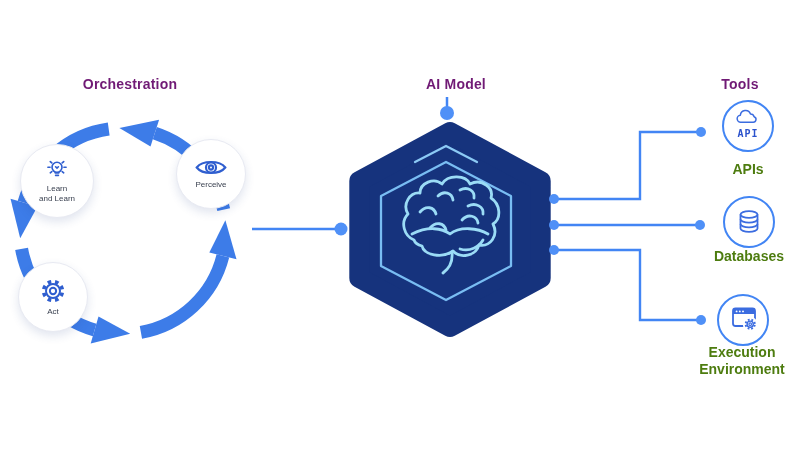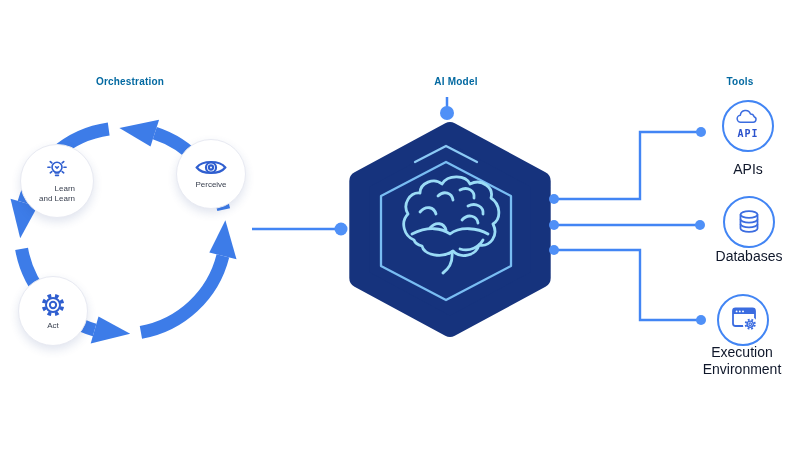--- a/index.html
+++ b/index.html
@@ -1,25 +1,25 @@
 <!DOCTYPE html>
 <html><head>
 <meta charset="utf-8">
 <style>
   html,body{margin:0;padding:0;}
   body{font-family:"Liberation Sans", sans-serif; background:#ffffff;}
   #canvas{position:relative;width:800px;height:450px;background:#ffffff;overflow:hidden;}
   #diagram-svg{position:absolute;left:0;top:0;z-index:1;}
-  .hdr{position:absolute;z-index:3;text-align:center;font-weight:bold;font-size:10px;color:#0369a1;letter-spacing:.2px;}
+  .hdr{position:absolute;z-index:3;text-align:center;font-weight:bold;font-size:14px;color:#701a75;letter-spacing:.2px;}
   .node{position:absolute;z-index:2;background:#ffffff;border:1px solid #e8eaf2;border-radius:50%;
         box-shadow:0 4px 10px rgba(40,70,140,.14);display:flex;flex-direction:column;
         align-items:center;justify-content:center;}
-  .node .lbl{font-size:8px;line-height:1.3;color:#3a4150;text-align:right;margin-top:2px;}
+  .node .lbl{font-size:8px;line-height:1.3;color:#3a4150;text-align:center;margin-top:2px;}
   .tool-icon{position:absolute;z-index:2;}
-  .tool-lbl{position:absolute;z-index:3;text-align:center;font-size:14px;color:#0f172a;line-height:17px;}
+  .tool-lbl{position:absolute;z-index:3;text-align:center;font-size:14px;color:#4d7c0f;line-height:17px;font-weight:bold;}
   svg{display:block;}
 </style>
 </head>
 <body>
 
 <div id="canvas">
 
   <svg id="diagram-svg" width="800" height="450" viewBox="0 0 800 450">
 
     <g stroke="#3d7ce8" stroke-width="13" fill="none">
@@ -101,21 +101,21 @@
     <svg width="32" height="21" viewBox="0 0 28 18" fill="none" stroke="#2f5ecf" stroke-width="1.9">
       <path d="M1.5 9 C6.5 2.6 21.5 2.6 26.5 9 C21.5 15.4 6.5 15.4 1.5 9 Z"></path>
       <circle cx="14" cy="9" r="4.4"></circle>
       <circle cx="14" cy="9" r="1.8"></circle>
     </svg>
     <div class="lbl">
       <div>Perceive</div>
     </div>
   </div>
 
-  <div class="node" style="left:18px;top:276px;width:68px;height:68px;">
+  <div class="node" style="left:18px;top:262px;width:68px;height:68px;">
     <svg width="28" height="28" viewBox="0 0 24 24" fill="none">
       <circle cx="12" cy="12" r="6" stroke="#2f5ecf" stroke-width="1.7"></circle>
       <circle cx="12" cy="12" r="8" stroke="#2f5ecf" stroke-width="3.2" stroke-dasharray="3.1 3.2" transform="rotate(10 12 12)"></circle>
       <circle cx="12" cy="12" r="2.7" stroke="#2f5ecf" stroke-width="1.7"></circle>
     </svg>
     <div class="lbl">
       <div>Act</div>
     </div>
   </div>
 

